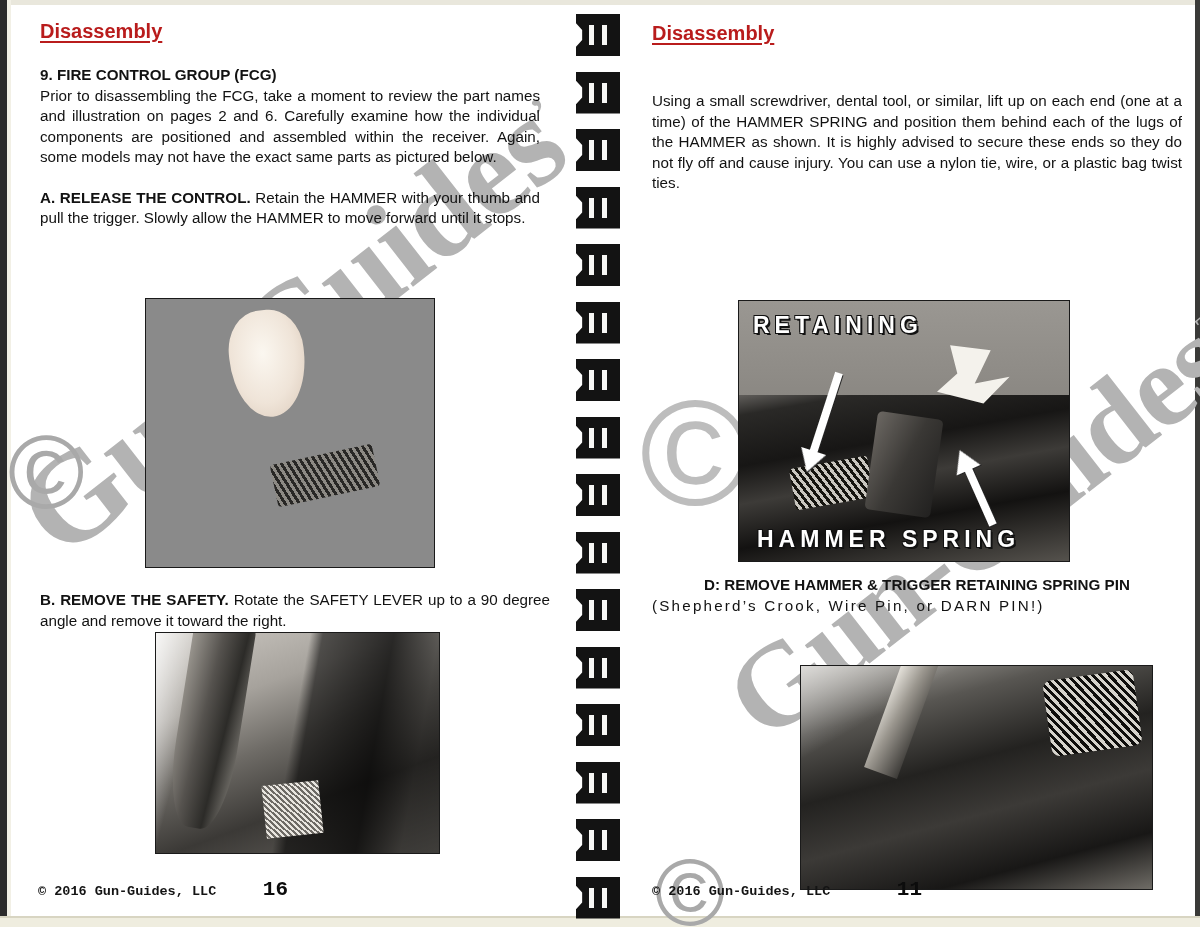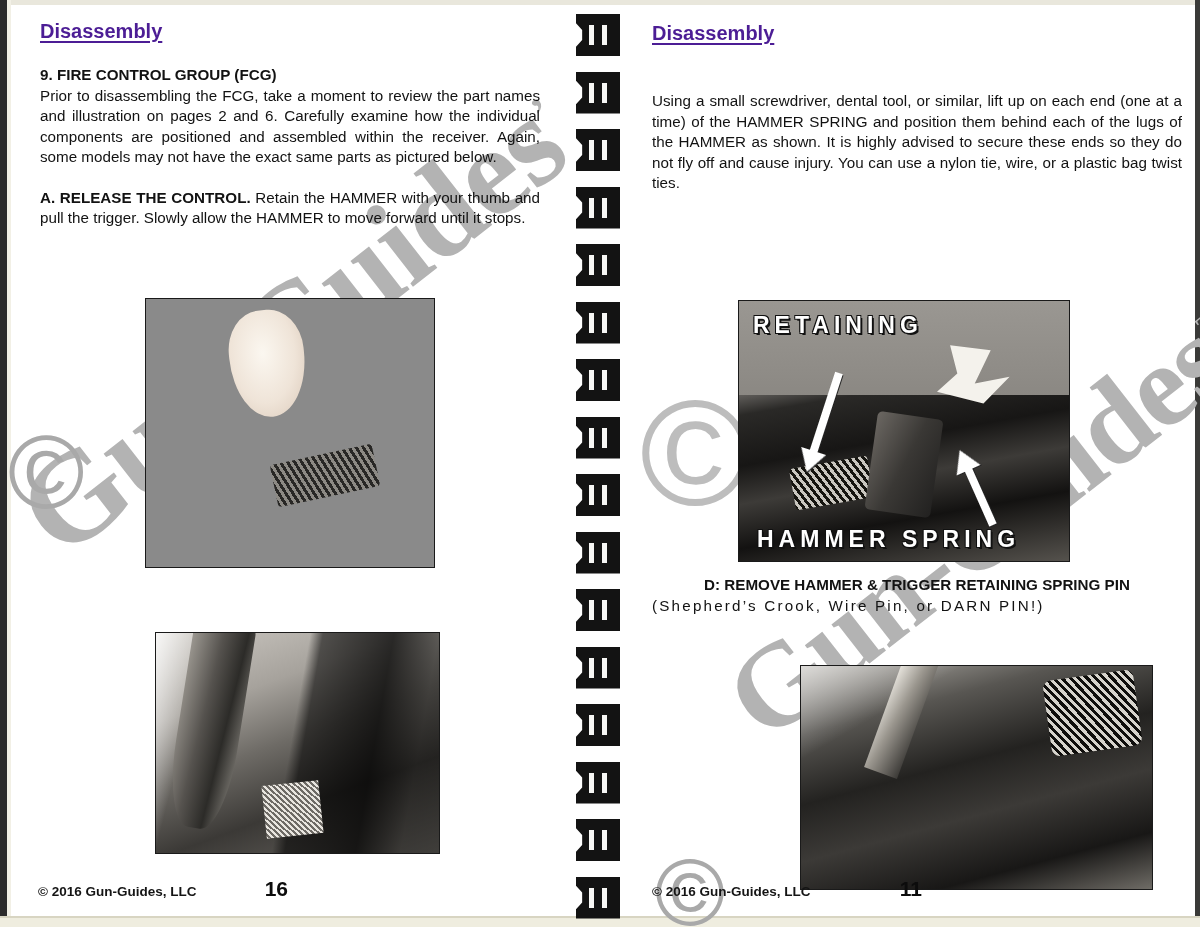--- a/index.html
+++ b/index.html
@@ -64,21 +64,21 @@
   #wm-copy-left  { left:8px;  top:420px; font-size:104px; }
   #wm-copy-right { left:655px; top:845px; font-size:95px; }
   #wm-copy-mid   { left:640px; top:378px; font-size:150px; color:#bdbdbd; }
 
   
   .col { position:absolute; z-index:4; }
   #left-col  { left:40px;  top:20px;  width:500px; }
   #right-col { left:652px; top:22px;  width:530px; }
 
   h1.head {
-    font-size:21px; font-weight:700; color:#4c1d95;
+    font-size:21px; font-weight:700; color:#b91c1c;
     text-decoration:underline; text-underline-offset:3px;
     letter-spacing:0px;
     font-family:"Liberation Sans", sans-serif;
   }
   #left-col h1.head  { font-size:20px; margin-bottom:22px; }
   #right-col h1.head { font-size:20px; margin-bottom:26px; }
 
   p.body {
     font-size:15.2px;
     line-height:20.5px;
@@ -231,21 +231,21 @@
   }
   .coil .notch-a, .coil .notch-b {
     position:absolute; top:11px; height:20px; width:5px; background:#f7f7f5;
   }
   .coil .notch-a { left:13px; }
   .coil .notch-b { left:26px; }
 
   
   .footer {
     position:absolute; bottom:26px; z-index:7;
-    font-family:Liberation Sans, sans-serif;
+    font-family:Liberation Mono, monospace;
     display:flex; align-items:baseline;
   }
   #footer-left  { left:38px;  width:250px; }
   #footer-right { left:652px; width:270px; }
   .footer .copy  { font-size:13.5px; font-weight:700; color:#141414; }
   .footer .pageno{ font-size:21px; font-weight:700; color:#0c0c0c; margin-left:auto; }
 </style>
 </head>
 <body>
 
@@ -280,20 +280,23 @@
     <p class="body"><span class="lead">A. RELEASE THE CONTROL.</span><span> Retain the HAMMER with your thumb and pull the trigger.   Slowly allow the HAMMER to move forward until it stops.</span></p>
   </div>
 
   <div class="photo" id="photo-hammer">
     <div class="ph-inner">
       <div class="thumbnail"></div>
       <div class="spring"></div>
     </div>
   </div>
 
+  <div class="col" style="left:40px; top:590px; width:510px;">
+    <p class="body"><span class="lead">B. REMOVE THE SAFETY.</span><span>  Rotate the SAFETY LEVER up to a 90 degree angle and remove it toward the right.</span></p>
+  </div>
 
   <div class="photo" id="photo-safety">
     <div class="ph-inner">
       <div class="lever"></div>
       <div class="knurl"></div>
     </div>
   </div>
 
   <div class="footer" id="footer-left">
     <span class="copy">© 2016 Gun-Guides, LLC</span>

